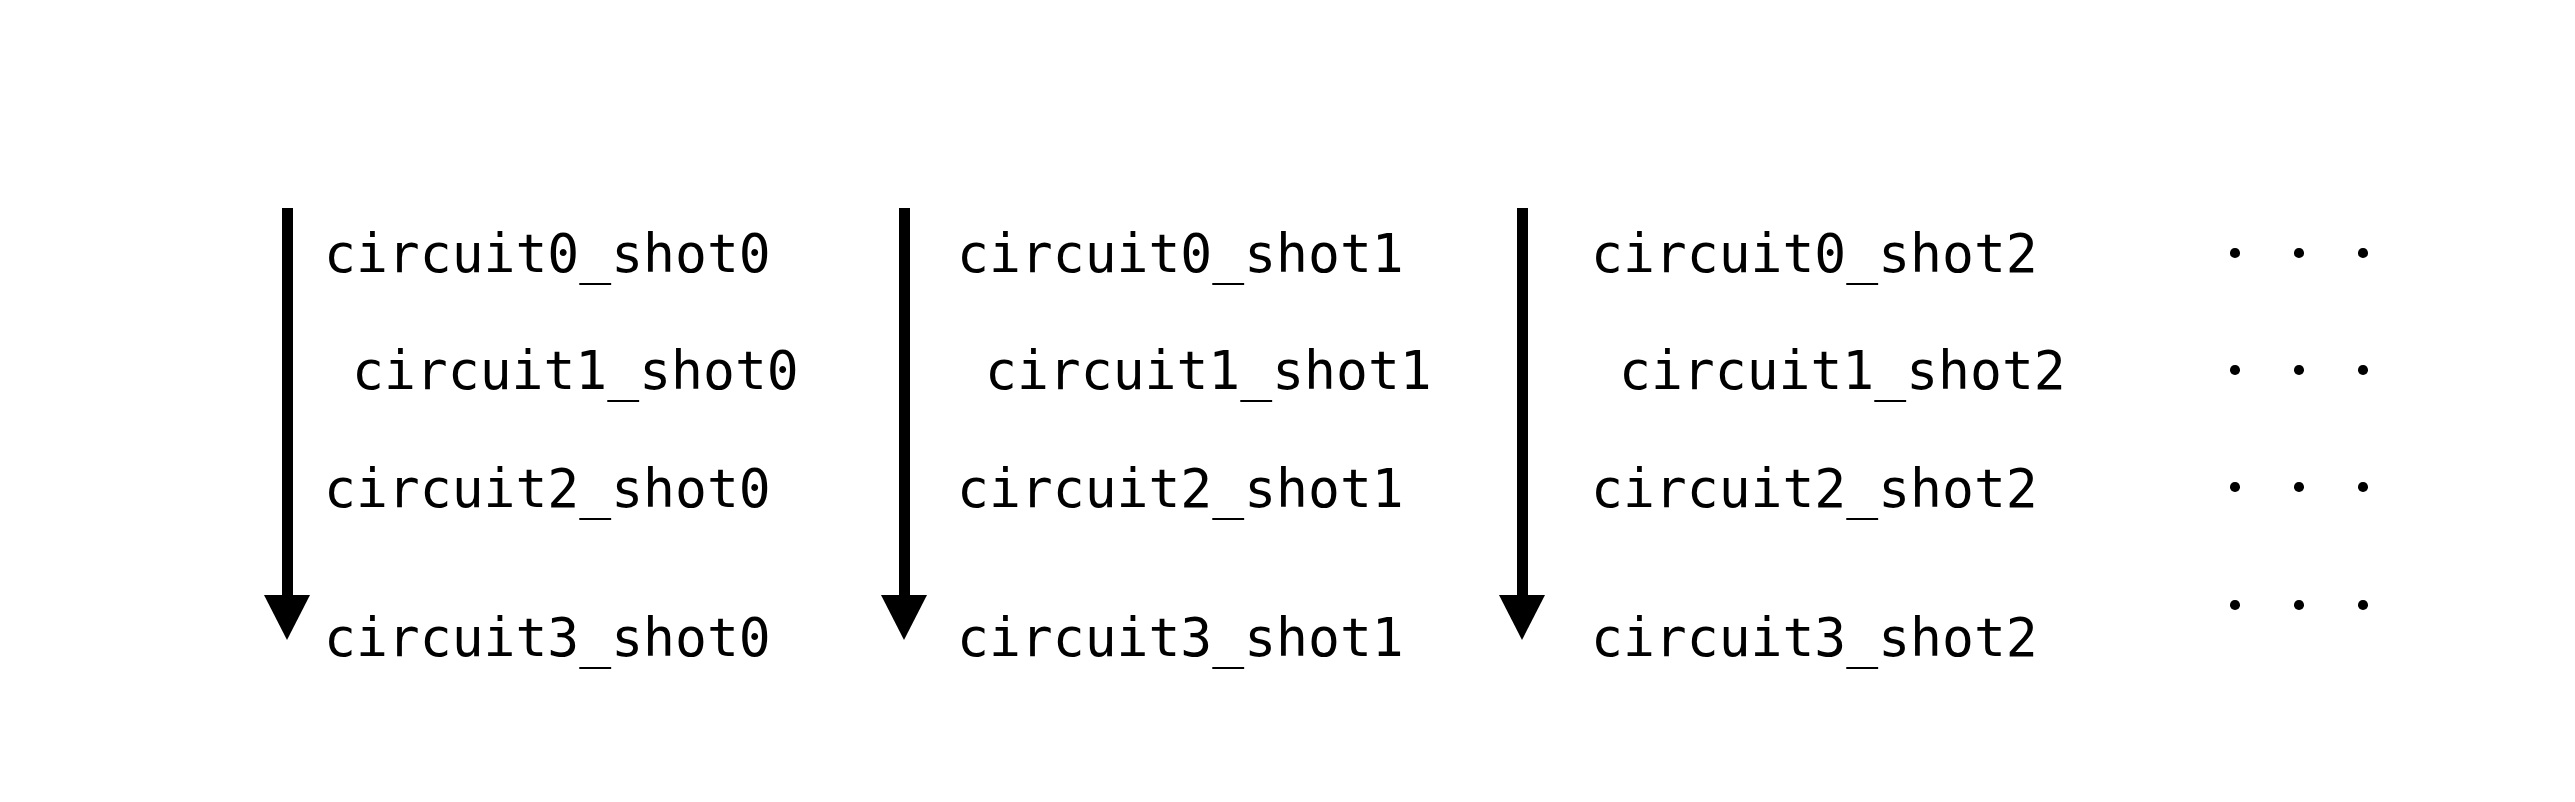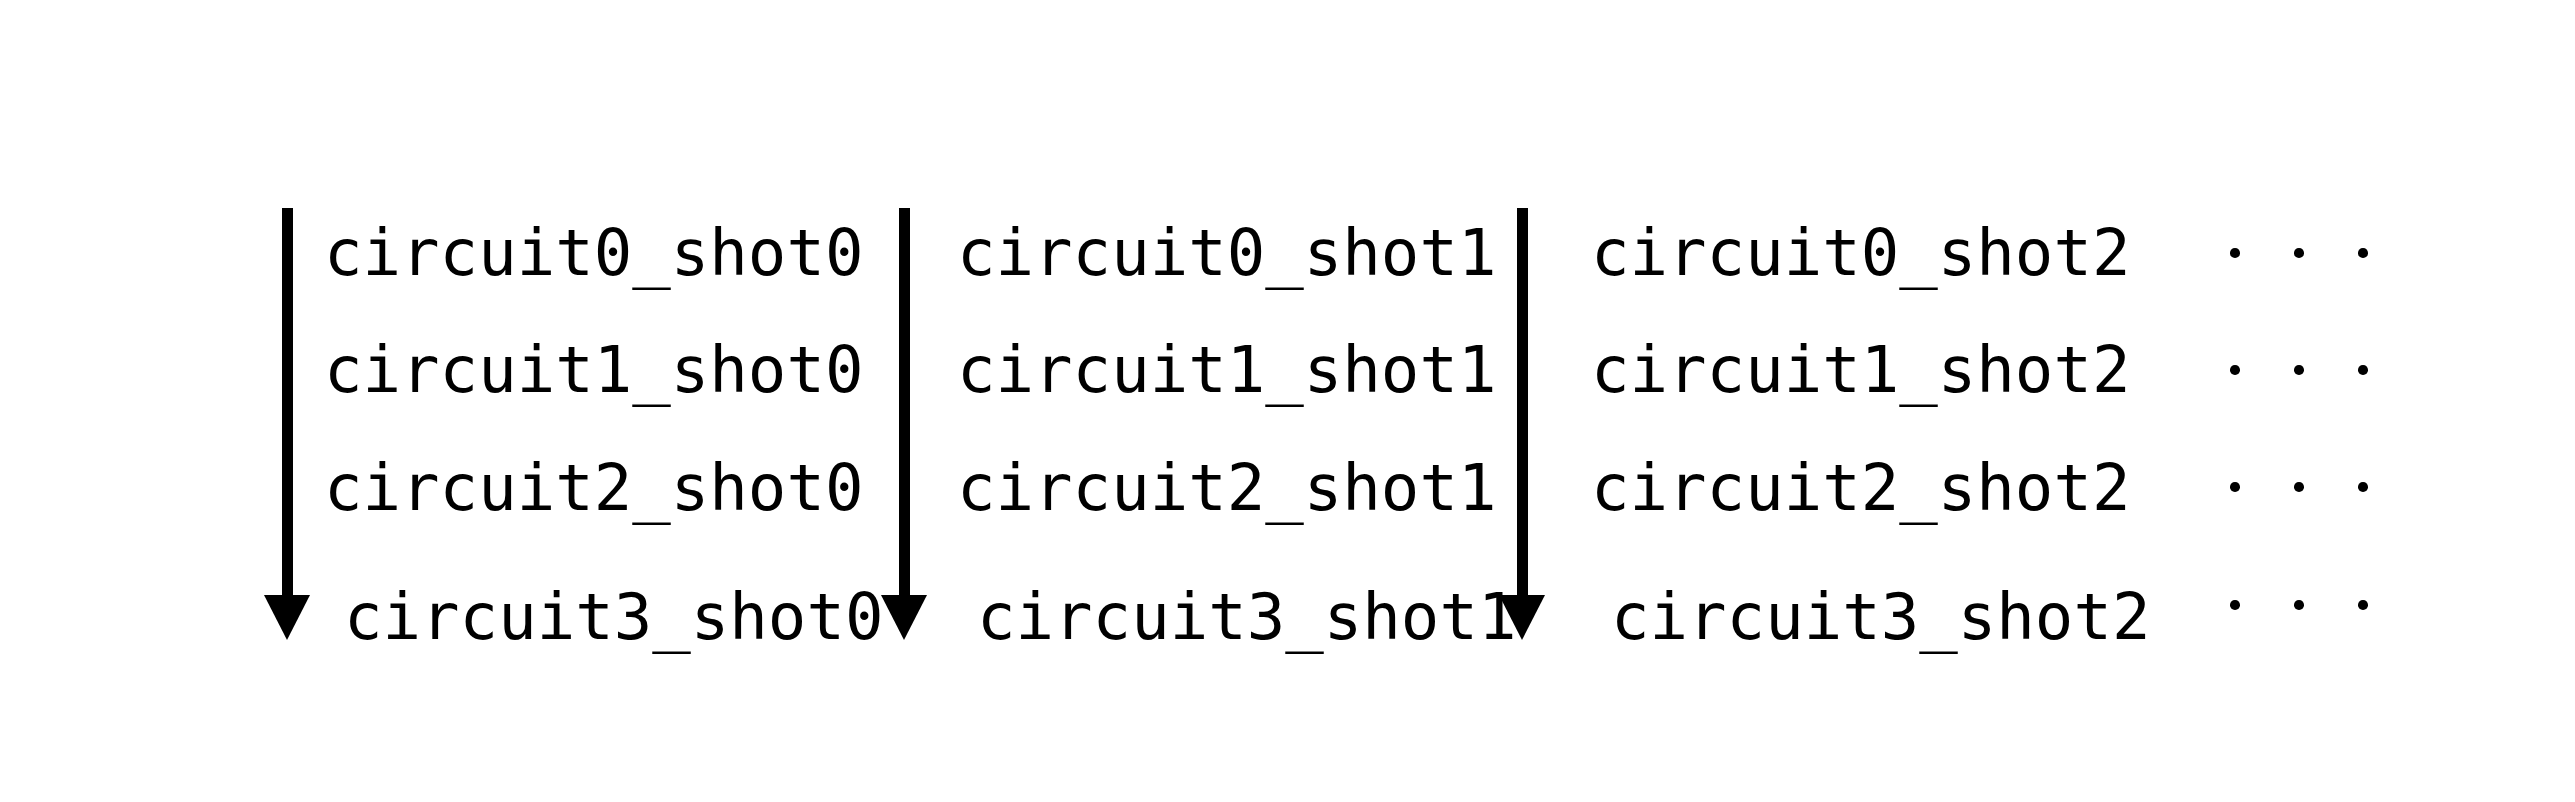--- a/index.html
+++ b/index.html
@@ -33,33 +33,33 @@
     position:absolute;
     left:-23px;top:595px;
     width:0;height:0;
     border-left:23px solid transparent;
     border-right:23px solid transparent;
     border-top:45px solid var(--ink);
   }
 
   .label{
     position:absolute;
-    font-size:64px;
+    font-size:53px;
     line-height:53px;
     letter-spacing:0;
     color:var(--ink);
     white-space:nowrap;
   }
   .col0 .label{left:37px;}
   .col1 .label{left:53px;}
   .col2 .label{left:69px;}
   .label.r0{top:227px;}
-  .label.r1{top:344px;}
+  .label.r1{top:344px;margin-left:28px;}
   .label.r2{top:462px;text-align:right;}
-  .label.r3{top:591px;margin-left:20px;}
+  .label.r3{top:611px;}
 
   
   .dot{
     position:absolute;
     width:9.6px;height:9.6px;
     border-radius:50%;
     background:var(--ink);
   }
   .dx0{left:2230px;} .dx1{left:2294px;} .dx2{left:2358px;}
   .dy0{top:248px;}  .dy1{top:365px;}  .dy2{top:482px;}  .dy3{top:600px;}

